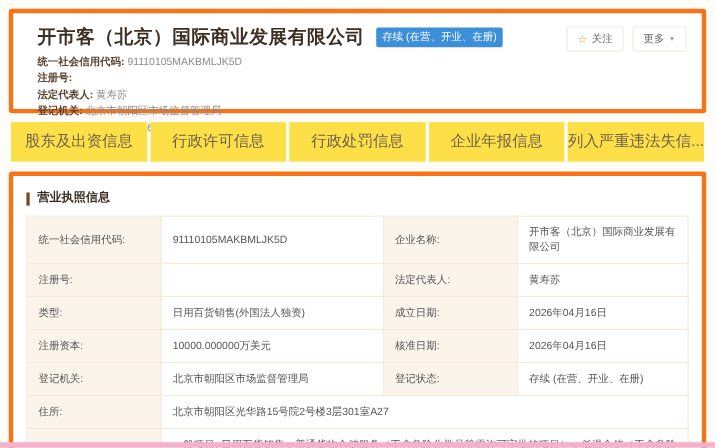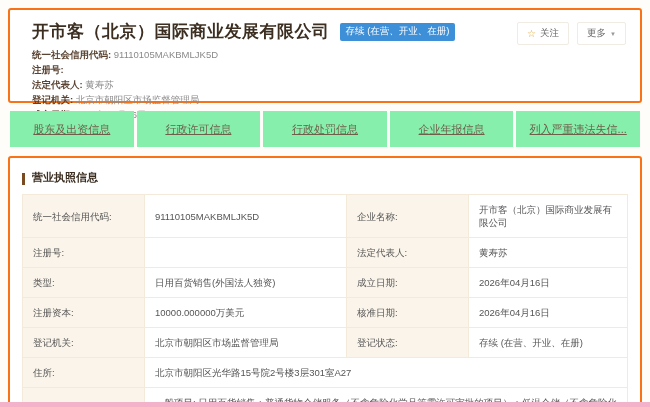--- a/index.html
+++ b/index.html
@@ -3,21 +3,21 @@
 <meta charset="utf-8">
 <style>
   * { box-sizing: border-box; margin: 0; padding: 0; }
   html, body {
     width: 650px; height: 407px; overflow: hidden;
     background: #fffdf9;
     font-family: "Liberation Sans", "DejaVu Sans", sans-serif;
   }
   .card {
     position: absolute; left: 8px; right: 8px;
-    background: #fff; border: 2px solid #f97316; border-radius: 3px;
+    background: #fff; border: 4px solid #f97316; border-radius: 3px;
   }
   
   .header-card { top: 8px; height: 95px; padding: 10px 14px 0 22px; }
   .title-row { display: flex; align-items: center; }
   .company-title { font-size: 17px; font-weight: bold; color: #3c2f22; letter-spacing: 0.5px; }
   .status-badge {
     margin-left: 10px; background: #3d8fd8; color: #fff;
     font-size: 9.5px; padding: 2px 6px 3px; border-radius: 2px; white-space: nowrap;
   }
   .head-actions { position: absolute; right: 14px; top: 12px; display: flex; gap: 8px; }
@@ -27,23 +27,23 @@
     display: flex; align-items: center; gap: 4px; white-space: nowrap;
   }
   .star { color: #e2a93d; font-size: 10px; }
   .caret { font-size: 6px; color: #999; }
   .head-field { margin-top: 2.5px; font-size: 9.5px; line-height: 12.5px; }
   .head-field b { color: #5a4332; font-weight: bold; }
   .head-field span.v { color: #8a8a8a; }
   
   .tabs { position: absolute; top: 111px; left: 10px; right: 10px; display: flex; gap: 3px; }
   .tab {
-    flex: 1; height: 36px; background: #86efac; color: #6e5f4b;
-    font-size: 11px; display: flex; align-items: center; justify-content: center;
-    cursor: pointer; white-space: nowrap; overflow: hidden; text-decoration: underline;
+    flex: 1; height: 36px; background: #fde047; color: #6e5f4b;
+    font-size: 14px; display: flex; align-items: center; justify-content: center;
+    cursor: pointer; white-space: nowrap; overflow: hidden;
   }
   
   .main-card { top: 156px; bottom: -40px; padding: 10px 12px; }
   .section-title {
     display: flex; align-items: flex-end; font-size: 11px; font-weight: bold;
     color: #3a2d20; margin: 2px 0 9px 0;
   }
   .accent-bar { width: 3px; height: 12px; background: #7a4b22; margin-right: 7px; }
   table.info { width: 100%; border-collapse: collapse; font-size: 9.5px; table-layout: fixed; }
   table.info td { border: 1px solid #f3ead9; padding: 8px 10px; color: #555; line-height: 13px; word-break: break-all; }

